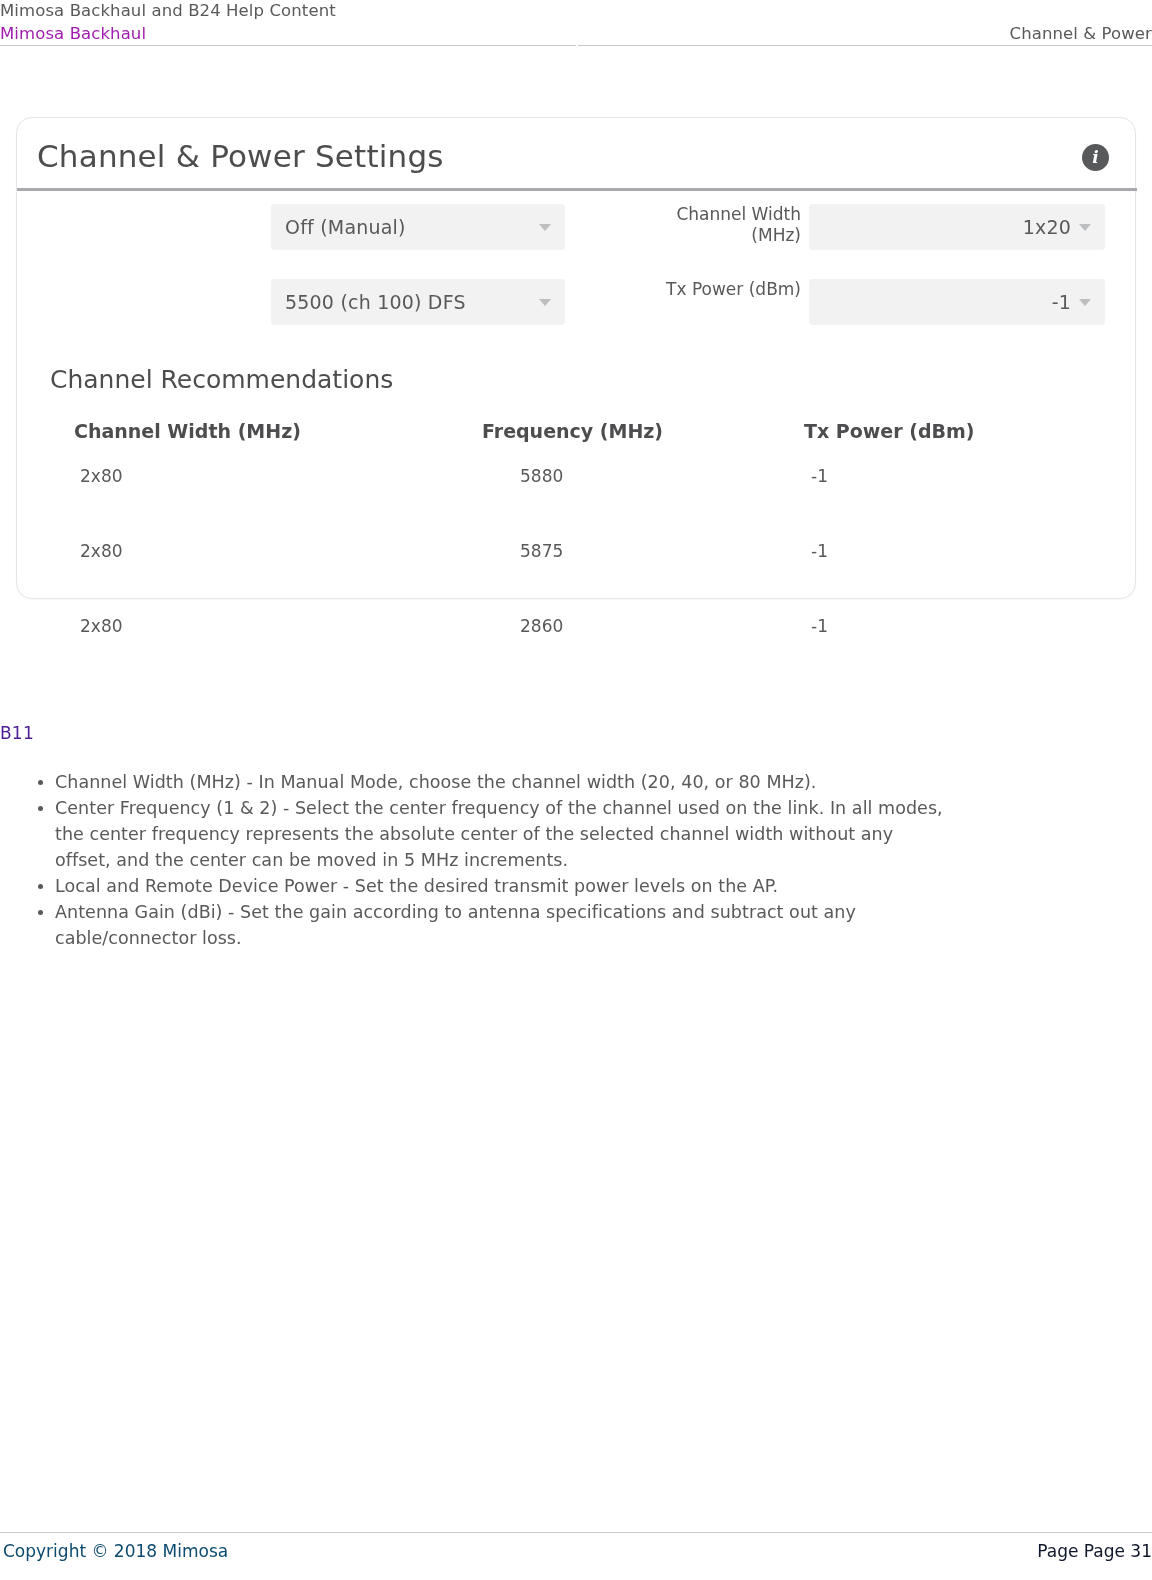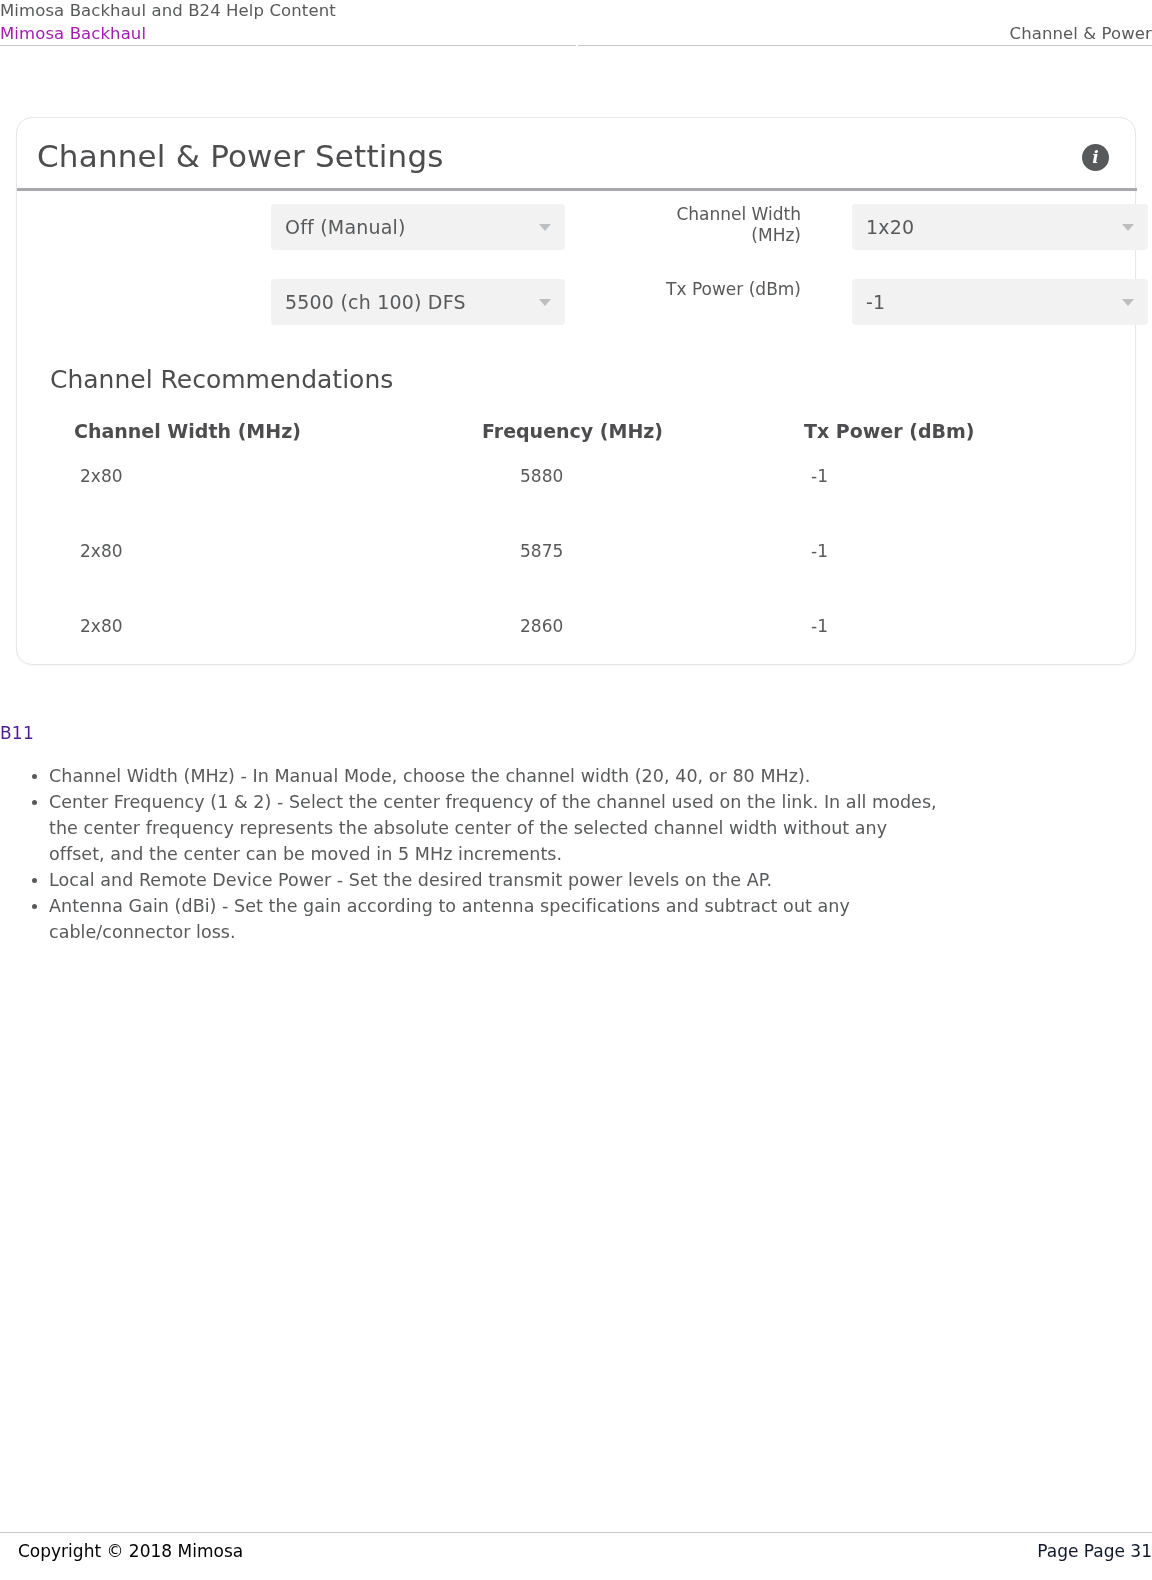--- a/index.html
+++ b/index.html
@@ -57,21 +57,21 @@
     top: 45px; left: 578px;
     width: 574px; height: 1px;
     background: #c8c8c8;
   }
 
   
   .card {
     position: absolute;
     top: 117px; left: 16px;
     width: 1120px;
-    height: 548px;
+    height: 482px;
     background: #ffffff;
     border: 1px solid #e6e6e6;
     border-radius: 16px;
     box-shadow: 0 1px 2px rgba(0,0,0,0.04);
   }
   .card-title {
     position: absolute;
     top: 20px; left: 20px;
     font-size: 31px;
     color: #4d4d4f;
@@ -144,21 +144,21 @@
     width: 0; height: 0;
     border-left: 6px solid transparent;
     border-right: 6px solid transparent;
     border-top: 7px solid #bcbec0;
     margin-left: 8px;
     flex: none;
   }
   .col-l .fld-control { left: 254px; width: 294px; }
   
   .col-r .fld-label { left: 634px; width: 150px; }
-  .col-r .fld-control { left: 835px; width: 296px; }
+  .col-r .fld-control { left: 792px; width: 296px; text-align: right; }
 
   
   .rec-title {
     position: absolute;
     top: 247px; left: 33px;
     font-size: 25px;
     color: #4d4d4f;
   }
   .rec-table {
     position: absolute;
@@ -196,21 +196,21 @@
     position: absolute;
     top: 723px; left: 0;
     font-size: 17px;
     color: #4c1d95;
     letter-spacing: .2px;
   }
   .bullets {
     position: absolute;
     top: 757px; left: 0;
     width: 945px;
-    margin: 6px;
+    margin: 12px;
     padding: 0 10px 0 24px;
     list-style: none;
   }
   .bullets li {
     position: relative;
     font-size: 17.5px;
     line-height: 26px;
     color: #58595b;
     padding-left: 19px;
     margin-bottom: 0;
@@ -227,23 +227,23 @@
 
   
   .footer-rule {
     position: absolute;
     left: 0; top: 1532px;
     width: 1152px; height: 1px;
     background: #c8c8c8;
   }
   .footer-left {
     position: absolute;
-    left: 18px; top: 1541px;
-    font-size: 17px;
-    color: #000000;
+    left: 3px; top: 1541px;
+    font-size: 17px;
+    color: #0c4a6e;
     white-space: nowrap;
   }
   .footer-right {
     position: absolute;
     right: 0; top: 1541px;
     font-size: 17px;
     color: #0f172a;
     white-space: nowrap;
   }
 </style>

